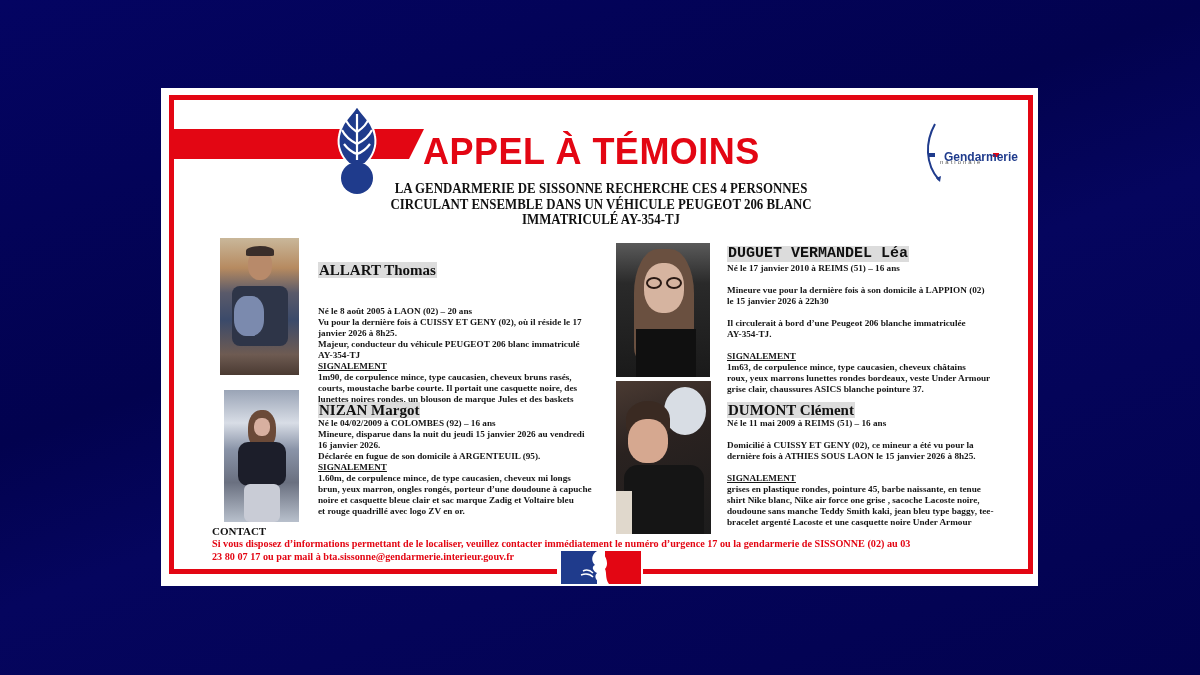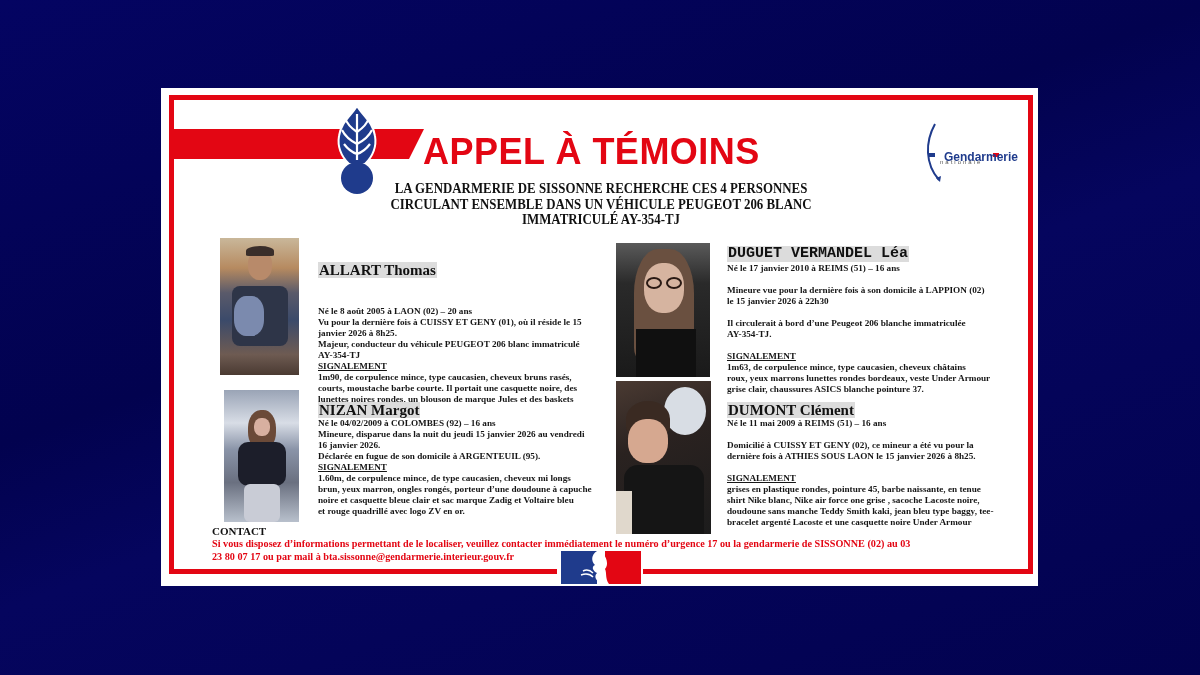--- a/index.html
+++ b/index.html
@@ -112,21 +112,21 @@
 
   <div class="photo" style="left:59px;top:150px;width:79px;height:137px;background:linear-gradient(180deg,#c9b79a 0%,#b68a60 22%,#5a5a6a 40%,#3b4a6a 60%,#6e5b52 85%,#4a3a32 100%);">
     <div style="position:absolute;left:28px;top:12px;width:24px;height:30px;border-radius:45%;background:#b88a6a;"></div>
     <div style="position:absolute;left:26px;top:8px;width:28px;height:10px;border-radius:50% 50% 10% 10%;background:#3a2e2a;"></div>
     <div style="position:absolute;left:12px;top:48px;width:56px;height:60px;border-radius:8px;background:#2e3548;"></div>
     <div style="position:absolute;left:14px;top:58px;width:30px;height:40px;border-radius:40%;background:#8fa0c8;opacity:0.8;"></div>
   </div>
   <div class="person-name" style="left:157px;top:174px;">ALLART Thomas</div>
   <div class="person-text" style="left:157px;top:186px;width:290px;margin-top:32px;">
     <p>Né le 8 août 2005 à LAON (02) – 20 ans</p>
-    <p>Vu pour la dernière fois à CUISSY ET GENY (01), où il réside  le 15</p>
+    <p>Vu pour la dernière fois à CUISSY ET GENY (02), où il réside  le 17</p>
     <p>janvier 2026 à 8h25.</p>
     <p>Majeur, conducteur du véhicule PEUGEOT 206 blanc immatriculé</p>
     <p>AY-354-TJ</p>
     <p class="sig-label">SIGNALEMENT</p>
     <p>1m90, de  corpulence mince, type caucasien, cheveux bruns rasés,</p>
     <p>courts, moustache barbe courte. Il portait une casquette noire, des</p>
     <p>lunettes noires rondes, un blouson de marque Jules et des baskets</p>
     <p>blanches.</p>
   </div>
 

